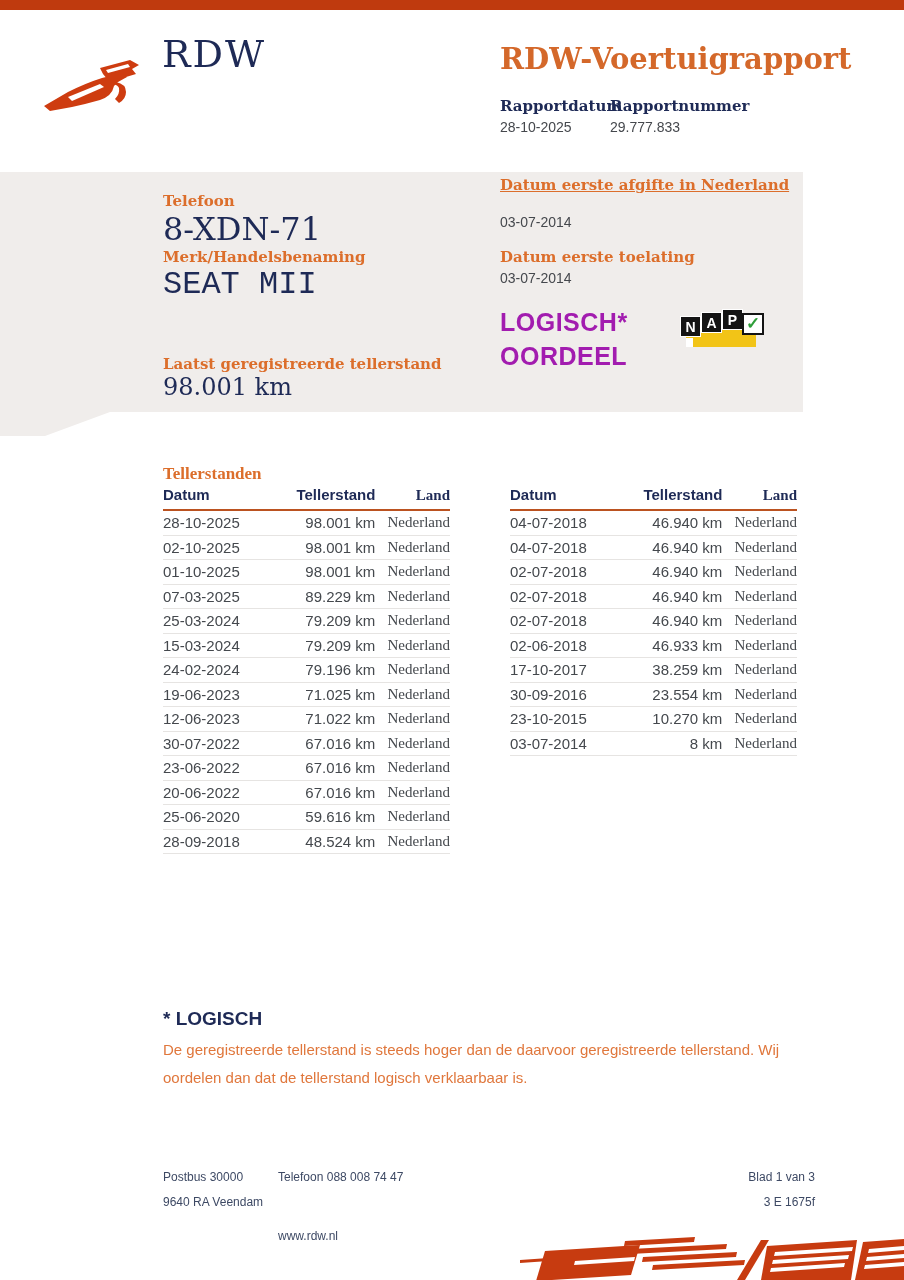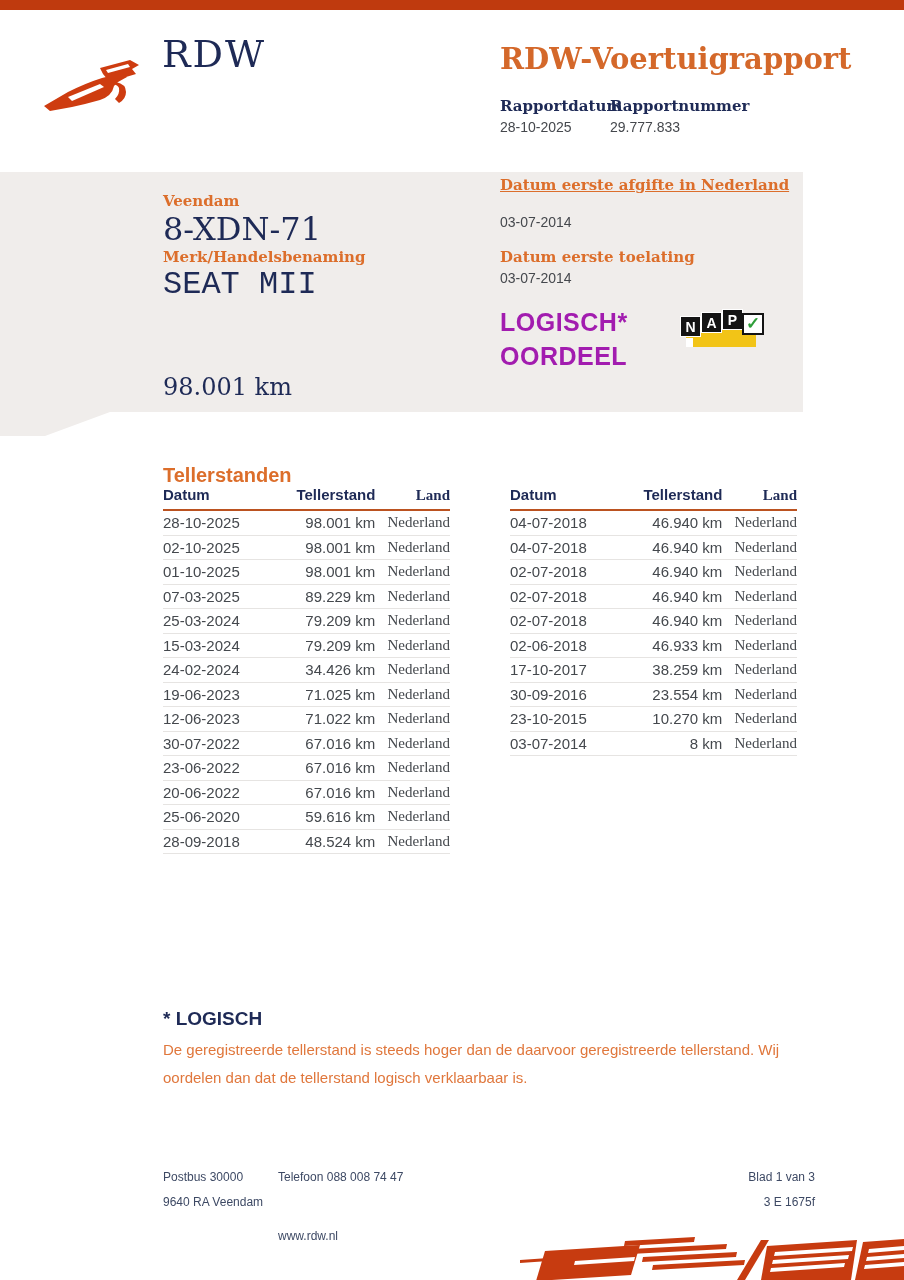--- a/index.html
+++ b/index.html
@@ -31,21 +31,21 @@
   .nap { left:676px; top:136px; width:92px; height:46px; }
   .nap-yellow { position:absolute; left:10px; top:13px; width:70px; height:26px; background:#f2c417; }
   .nap-notch { position:absolute; left:10px; top:30px; width:7px; height:9px; background:#ffffff; }
   .nap-tile { position:absolute; width:21px; height:21px; background:#141414; color:#ffffff;
               font-weight:bold; font-size:14px; text-align:center; line-height:21px; border:1px solid #ffffff; }
   .nap-n { left:4px; top:8px; } .nap-a { left:25px; top:4px; } .nap-p { left:46px; top:1px; }
   .nap-check { position:absolute; left:66px; top:5px; width:22px; height:22px; background:#ffffff;
                border:2px solid #141414; color:#2f9e3a; font-weight:bold; font-size:17px; text-align:center; line-height:18px; }
 
   
-  .tbl-heading { left:163px; top:464px; font-family:Liberation Sans, sans-serif; font-weight:bold; font-size:20px; color:#dc6e2b; }
+  .tbl-heading { left:163px; top:464px; font-family:Liberation Serif, serif; font-weight:bold; font-size:17px; color:#dc6e2b; }
   .mtable { width:287px; }
   .tbl-left { left:163px; top:486px; } .tbl-right { left:510px; top:486px; }
   .t-head { display:flex; align-items:baseline; padding-bottom:5px; border-bottom:2px solid #bb5220;
             font-weight:bold; font-size:15px; color:#1e2a56; }
   .t-row { display:flex; align-items:center; height:24.5px; border-bottom:1px solid #e6e4e2;
            font-size:15px; color:#44484d; }
   .c-datum { width:40%; text-align:left; }
   .c-teller { width:34%; text-align:right; }
   .c-land { flex:1; text-align:right;font-family:Liberation Serif, serif; }
 
@@ -76,26 +76,27 @@
 </svg>
 <div class="abs logo-text">RDW</div>
 
 <div class="abs doc-title">RDW-Voertuigrapport</div>
 <div class="abs hdr-label rd-label">Rapportdatum</div>
 <div class="abs hdr-label rn-label">Rapportnummer</div>
 <div class="abs hdr-value rd-value">28-10-2025</div>
 <div class="abs hdr-value rn-value">29.777.833</div>
 
 <div class="abs panel">
-  <div class="abs o-label" style="left:163px; top:20px;">Veendam</div>
+  <div class="abs o-label" style="left:163px; top:20px;">Telefoon</div>
   <div class="abs big-value" style="left:163px; top:38px;">8-XDN-71</div>
 
   <div class="abs o-label" style="left:163px; top:76px;">Merk/Handelsbenaming</div>
   <div class="abs big-value" style="left:163px; top:94px;font-family:Liberation Mono, monospace;">SEAT MII</div>
 
+  <div class="abs o-label" style="left:163px; top:183px;">Laatst geregistreerde tellerstand</div>
   <div class="abs mid-value" style="left:163px; top:201px;">98.001 km</div>
 
   <div class="abs o-label" style="left:500px; top:4px;text-decoration:underline;">Datum eerste afgifte in Nederland</div>
   <div class="abs sm-value" style="left:500px; top:42px;">03-07-2014</div>
 
   <div class="abs o-label" style="left:500px; top:76px;">Datum eerste toelating</div>
   <div class="abs sm-value" style="left:500px; top:98px;">03-07-2014</div>
 
   <div class="abs verdict" style="left:500px; top:136px;">LOGISCH*</div>
   <div class="abs verdict" style="left:500px; top:170px;">OORDEEL</div>
@@ -144,21 +145,21 @@
         <span class="c-teller">79.209 km</span>
         <span class="c-land">Nederland</span>
       </div>
       <div class="t-row">
         <span class="c-datum">15-03-2024</span>
         <span class="c-teller">79.209 km</span>
         <span class="c-land">Nederland</span>
       </div>
       <div class="t-row">
         <span class="c-datum">24-02-2024</span>
-        <span class="c-teller">34.426 km</span>
+        <span class="c-teller">79.196 km</span>
         <span class="c-land">Nederland</span>
       </div>
       <div class="t-row">
         <span class="c-datum">19-06-2023</span>
         <span class="c-teller">71.025 km</span>
         <span class="c-land">Nederland</span>
       </div>
       <div class="t-row">
         <span class="c-datum">12-06-2023</span>
         <span class="c-teller">71.022 km</span>

